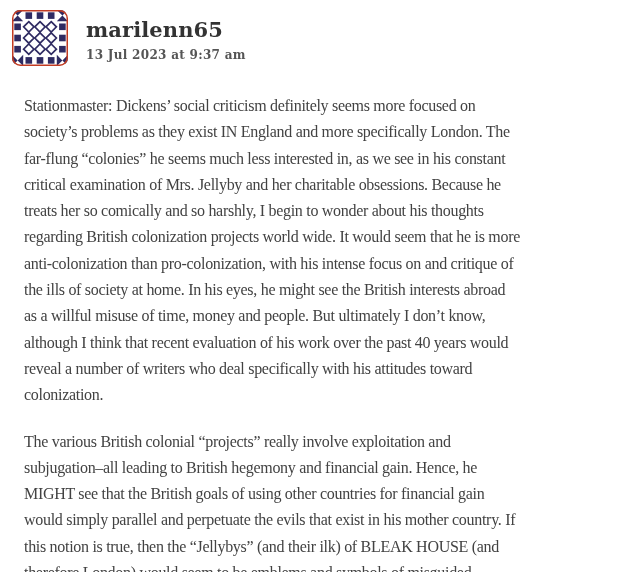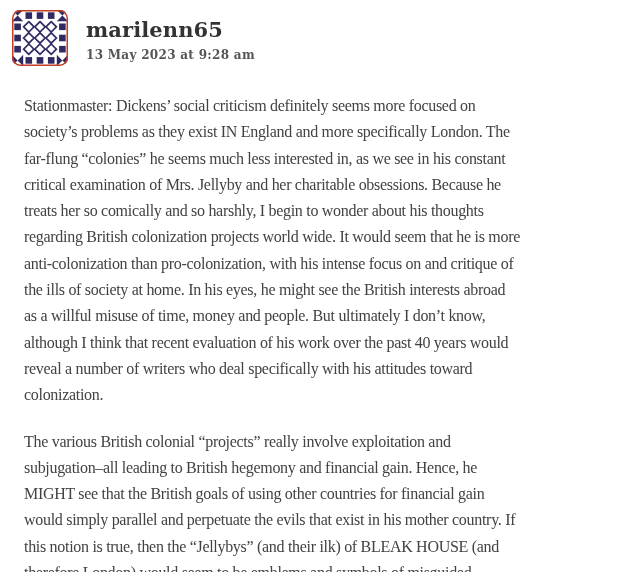--- a/index.html
+++ b/index.html
@@ -115,21 +115,21 @@
             <path d="M28 34 L33.2 39.2 L28 44.4 L22.8 39.2 Z"></path>
             <path d="M39.2 34 L44.4 39.2 L39.2 44.4 L34 39.2 Z"></path>
           </g>
         </g>
         <rect x="0.75" y="0.75" width="54.5" height="54.5" rx="7.5" fill="none" stroke="var(--avatar-border)" stroke-width="1.5"></rect>
       </svg>
     </div>
 
     <div class="meta">
       <div class="author">marilenn65</div>
-      <div class="timestamp">13 May 2023 at 9:28 am</div>
+      <div class="timestamp">13 Jul 2023 at 9:37 am</div>
     </div>
 
   </div>
 
   <div class="comment-body">
     <p>Stationmaster: Dickens’ social criticism definitely seems more focused on society’s problems as they exist IN England and more specifically London. The far-flung “colonies” he seems much less interested in, as we see in his constant critical examination of Mrs. Jellyby and her charitable obsessions. Because he treats her so comically and so harshly, I begin to wonder about his thoughts regarding British colonization projects world wide. It would seem that he is more anti-colonization than pro-colonization, with his intense focus on and critique of the ills of society at home. In his eyes, he might see the British interests abroad as a willful misuse of time, money and people. But ultimately I don’t know, although I think that recent evaluation of his work over the past 40 years would reveal a number of writers who deal specifically with his attitudes toward colonization.</p>
     <p>The various British colonial “projects” really involve exploitation and subjugation–all leading to British hegemony and financial gain. Hence, he MIGHT see that the British goals of using other countries for financial gain would simply parallel and perpetuate the evils that exist in his mother country. If this notion is true, then the “Jellybys” (and their ilk) of BLEAK HOUSE (and therefore London) would seem to be emblems and symbols of misguided colonial policies and the ways in which the would-be philanthropists of England can get obsessively caught up in this system....</p>
   </div>
 
 </div>

